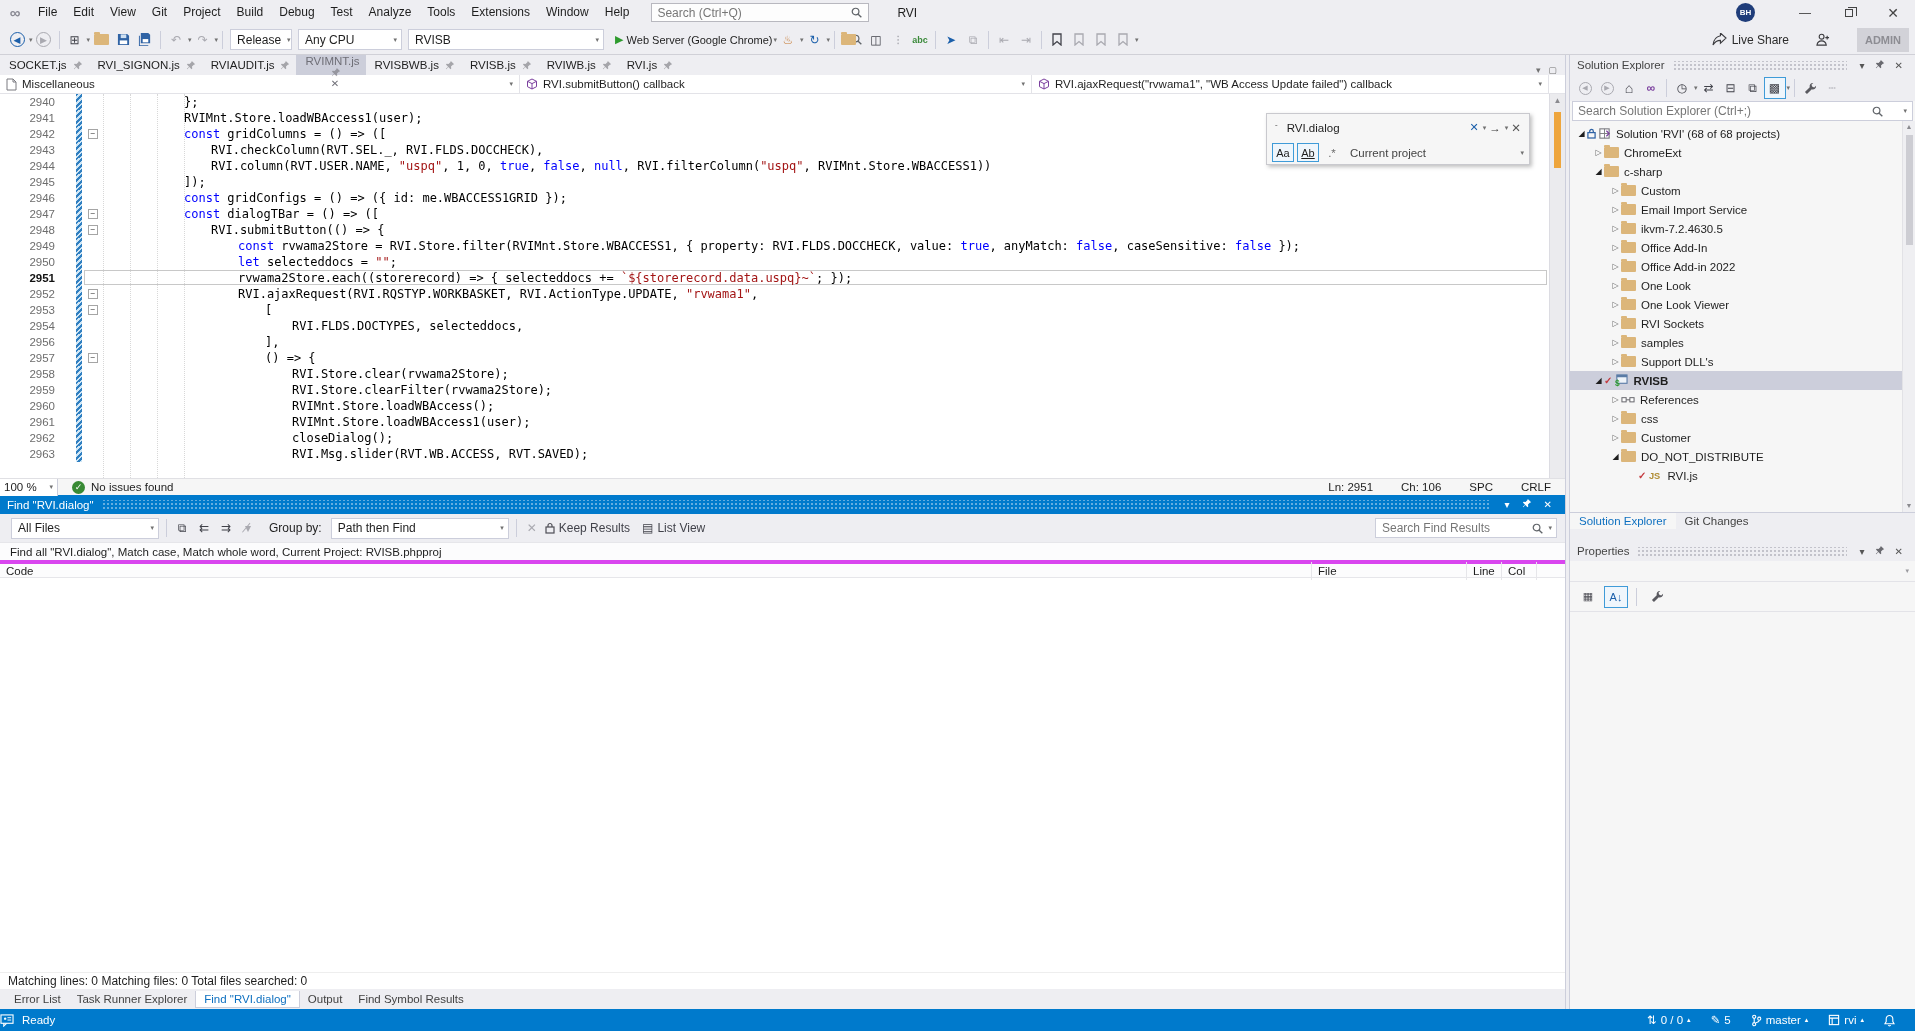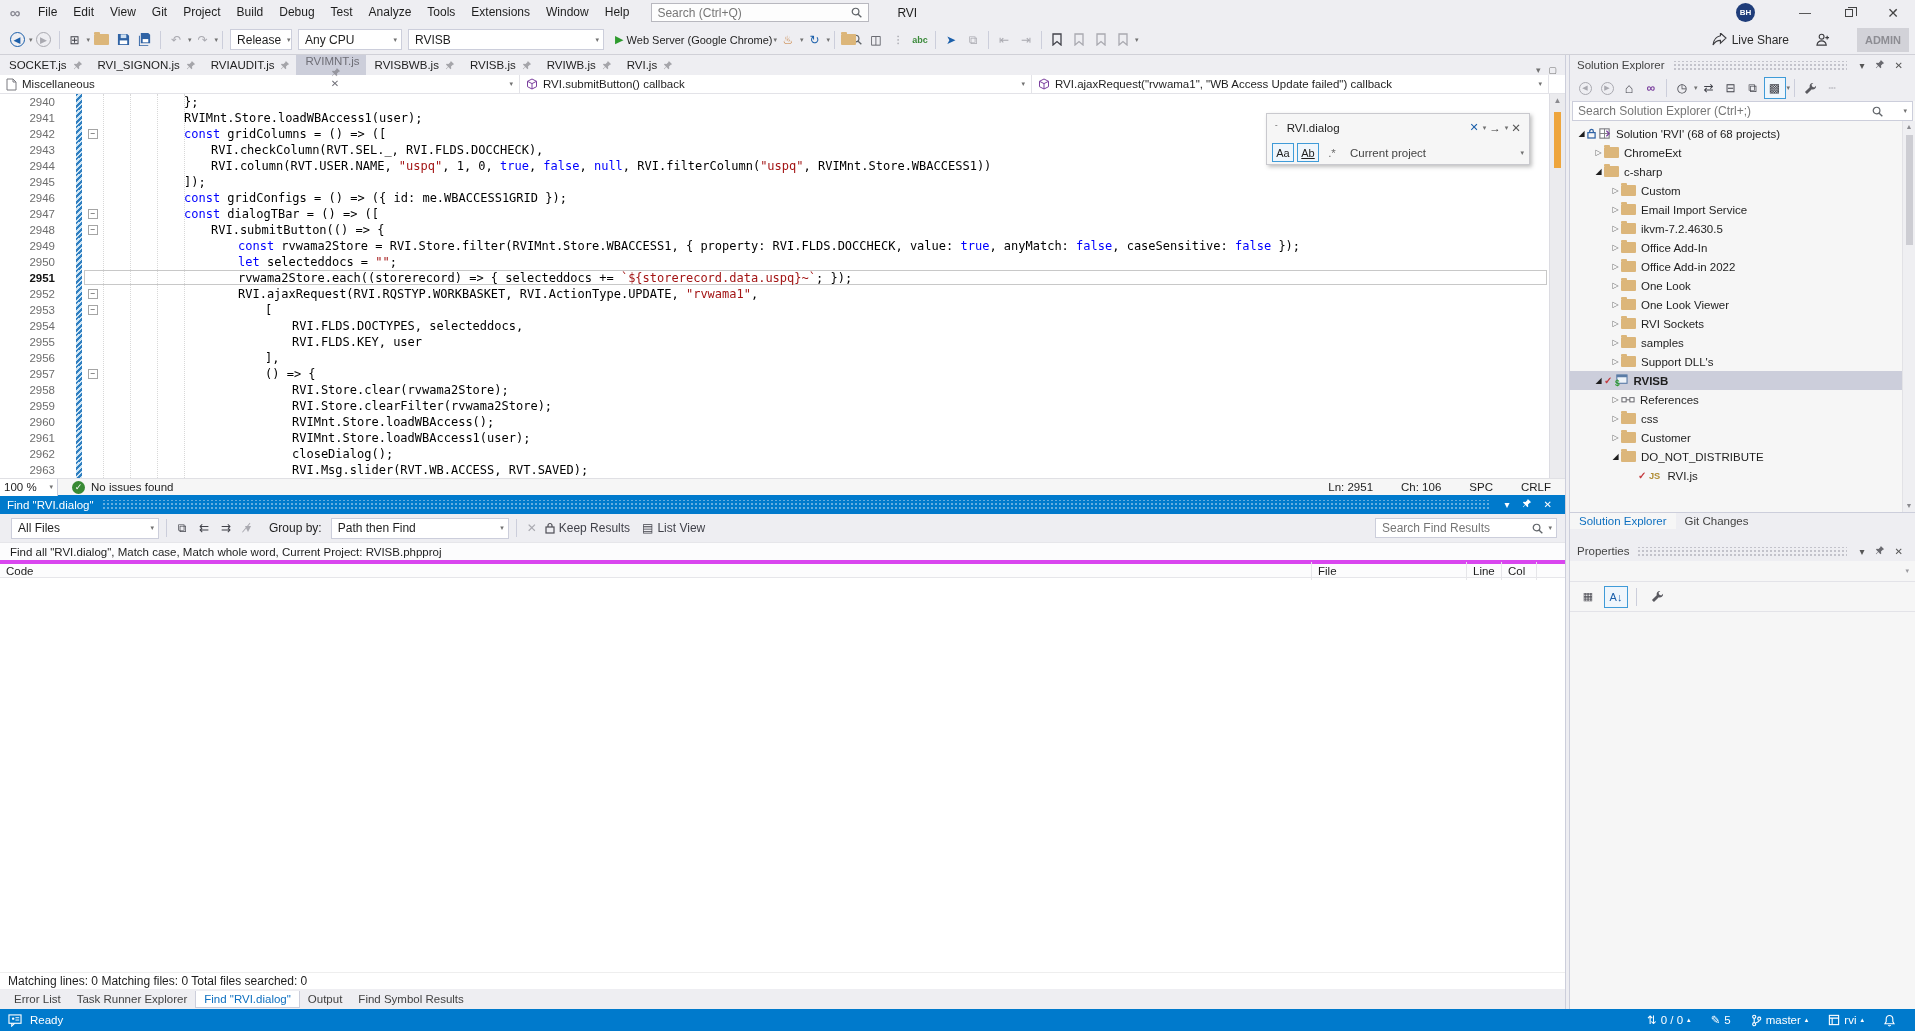--- a/index.html
+++ b/index.html
@@ -140,21 +140,21 @@
   #hsplit { height:8px; background:#eeeef2; }
   #props-combo { height:21px; margin:0; background:#f6f6f6; border-bottom:1px solid #e3e3e8; display:flex; align-items:center; }
   #props-combo .ca { margin-left:auto; font-size:7px; color:#9a9a9f; padding-right:6px; }
   #props-toolbar { height:30px; display:flex; align-items:center; padding:0 6px; gap:4px; background:#f6f6f6; border-bottom:1px solid #e3e3e8; }
   .pt-btn { width:24px; height:22px; display:flex; align-items:center; justify-content:center; color:#4e4e55; font-size:11px; }
   .pt-btn.sel { border:1px solid #3f9bd8; background:#eff6fc; color:#1b5faa; }
   #props-body { height:660px; background:#f6f6f6; }
 
   
   #statusbar { left:0; top:1009px; width:1915px; height:22px; background:#007acc; color:#fff; display:flex; align-items:center; font-size:11.5px; }
-  #sb-ready { display:flex; align-items:center; padding-left:8px; gap:8px; }
+  #sb-ready { display:flex; align-items:center; gap:8px; }
   #sb-right { margin-left:auto; display:flex; align-items:center; gap:0; padding-right:10px; }
   .sb-item { display:flex; align-items:center; gap:4px; padding:0 10px; height:22px; }
   .sb-item .up { font-size:7px; }
   .icon { display:inline-flex; align-items:center; justify-content:center; }
 </style>
 </head>
 <body>
 
 <div id="titlebar" class="abs">
   <span id="vslogo">∞</span>
@@ -444,21 +444,20 @@
         <div class="code-line"><span class="ln">2945</span><span class="chg"></span><span class="code" style="padding-left: 81px;"><span class="tok-p">]);</span></span></div>
         <div class="code-line"><span class="ln">2946</span><span class="chg"></span><span class="code" style="padding-left: 81px;"><span class="tok-k">const</span><span class="tok-p"> gridConfigs = () =&gt; ({ id: me.WBACCESS1GRID });</span></span></div>
         <div class="code-line"><span class="ln">2947</span><span class="chg"></span><span class="fold">−</span><span class="code" style="padding-left: 81px;"><span class="tok-k">const</span><span class="tok-p"> dialogTBar = () =&gt; ([</span></span></div>
         <div class="code-line"><span class="ln">2948</span><span class="chg"></span><span class="fold">−</span><span class="code" style="padding-left: 108px;"><span class="tok-p">RVI.submitButton(() =&gt; {</span></span></div>
         <div class="code-line"><span class="ln">2949</span><span class="chg"></span><span class="code" style="padding-left: 135px;"><span class="tok-k">const</span><span class="tok-p"> rvwama2Store = RVI.Store.filter(RVIMnt.Store.WBACCESS1, { property: RVI.FLDS.DOCCHECK, value: </span><span class="tok-k">true</span><span class="tok-p">, anyMatch: </span><span class="tok-k">false</span><span class="tok-p">, caseSensitive: </span><span class="tok-k">false</span><span class="tok-p"> });</span></span></div>
         <div class="code-line"><span class="ln">2950</span><span class="chg"></span><span class="code" style="padding-left: 135px;"><span class="tok-k">let</span><span class="tok-p"> selecteddocs = </span><span class="tok-s">""</span><span class="tok-p">;</span></span></div>
         <div class="code-line current"><span class="hl"></span><span class="ln">2951</span><span class="chg"></span><span class="code" style="padding-left: 135px;"><span class="tok-p">rvwama2Store.each((storerecord) =&gt; { selecteddocs += </span><span class="tok-s">`${storerecord.data.uspq}~`</span><span class="tok-p">; });</span></span></div>
         <div class="code-line"><span class="ln">2952</span><span class="chg"></span><span class="fold">−</span><span class="code" style="padding-left: 135px;"><span class="tok-p">RVI.ajaxRequest(RVI.RQSTYP.WORKBASKET, RVI.ActionType.UPDATE, </span><span class="tok-s">"rvwama1"</span><span class="tok-p">,</span></span></div>
         <div class="code-line"><span class="ln">2953</span><span class="chg"></span><span class="fold">−</span><span class="code" style="padding-left: 162px;"><span class="tok-p">[</span></span></div>
         <div class="code-line"><span class="ln">2954</span><span class="chg"></span><span class="code" style="padding-left: 189px;"><span class="tok-p">RVI.FLDS.DOCTYPES, selecteddocs,</span></span></div>
-        <div class="code-line"><span class="ln">2955</span><span class="chg"></span><span class="code" style="padding-left: 189px;"><span class="tok-p">RVI.FLDS.KEY, user</span></span></div>
         <div class="code-line"><span class="ln">2956</span><span class="chg"></span><span class="code" style="padding-left: 162px;"><span class="tok-p">],</span></span></div>
         <div class="code-line"><span class="ln">2957</span><span class="chg"></span><span class="fold">−</span><span class="code" style="padding-left: 162px;"><span class="tok-p">() =&gt; {</span></span></div>
         <div class="code-line"><span class="ln">2958</span><span class="chg"></span><span class="code" style="padding-left: 189px;"><span class="tok-p">RVI.Store.clear(rvwama2Store);</span></span></div>
         <div class="code-line"><span class="ln">2959</span><span class="chg"></span><span class="code" style="padding-left: 189px;"><span class="tok-p">RVI.Store.clearFilter(rvwama2Store);</span></span></div>
         <div class="code-line"><span class="ln">2960</span><span class="chg"></span><span class="code" style="padding-left: 189px;"><span class="tok-p">RVIMnt.Store.loadWBAccess();</span></span></div>
         <div class="code-line"><span class="ln">2961</span><span class="chg"></span><span class="code" style="padding-left: 189px;"><span class="tok-p">RVIMnt.Store.loadWBAccess1(user);</span></span></div>
         <div class="code-line"><span class="ln">2962</span><span class="chg"></span><span class="code" style="padding-left: 189px;"><span class="tok-p">closeDialog();</span></span></div>
         <div class="code-line"><span class="ln">2963</span><span class="chg"></span><span class="code" style="padding-left: 189px;"><span class="tok-p">RVI.Msg.slider(RVT.WB.ACCESS, RVT.SAVED);</span></span></div>
       </div>
 

